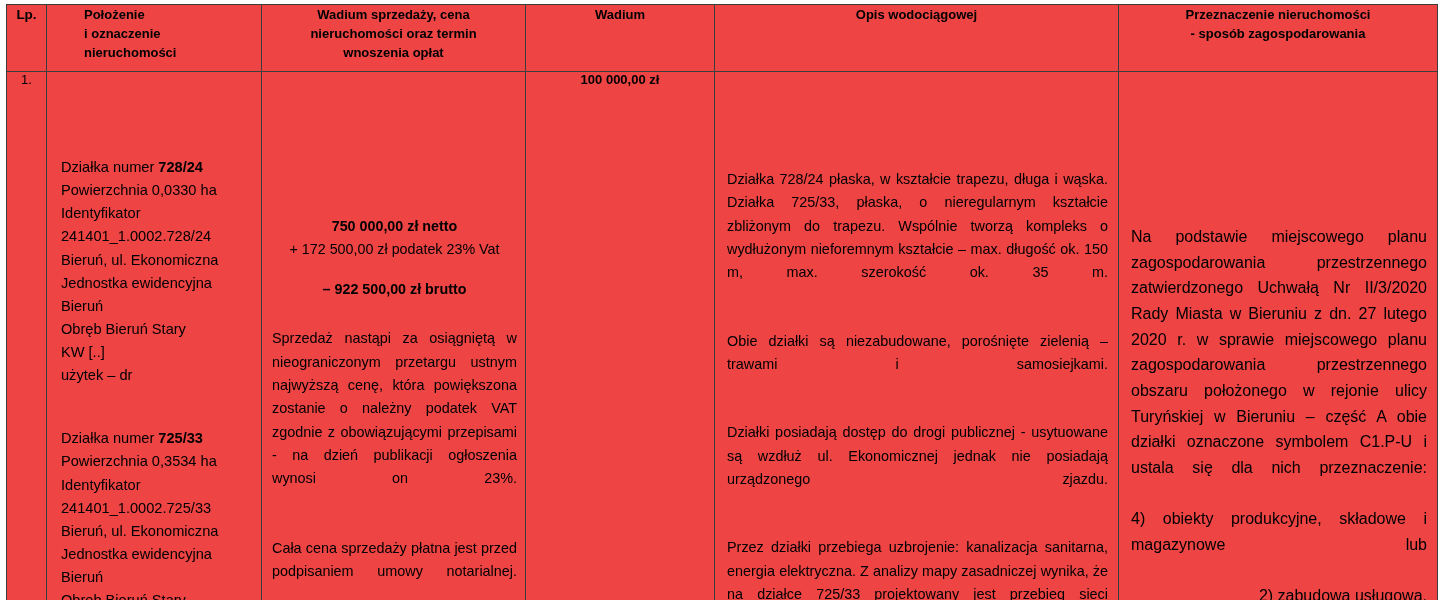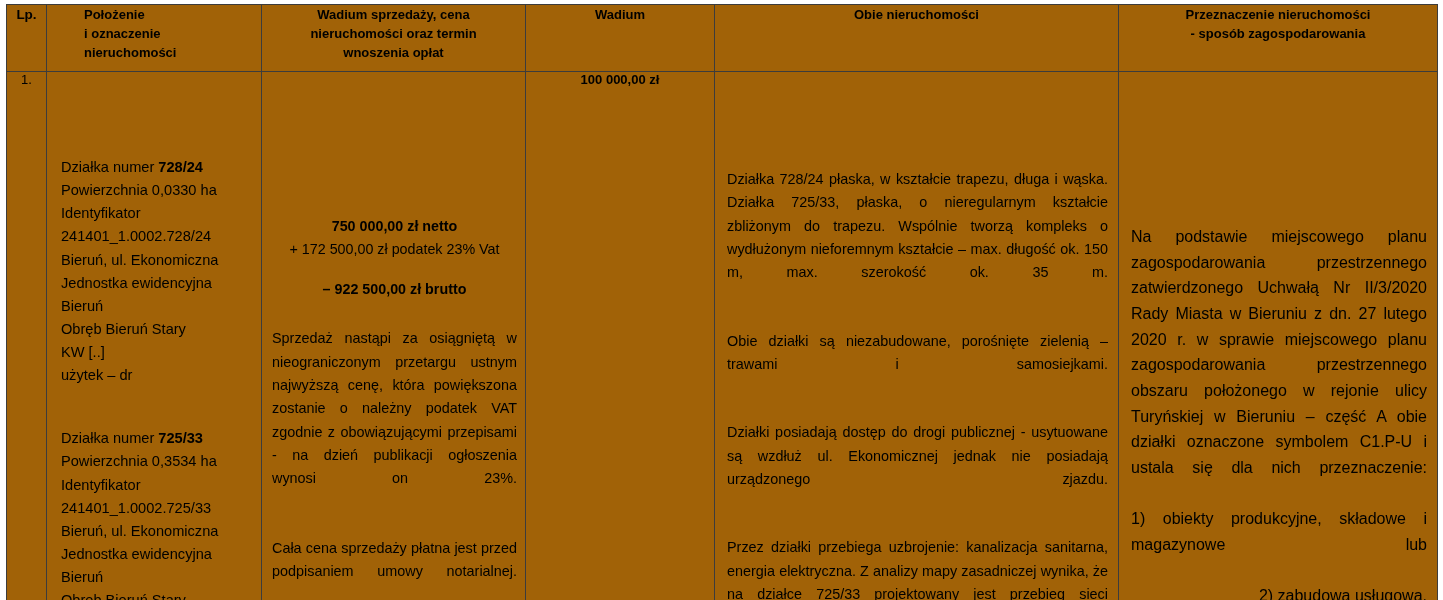--- a/index.html
+++ b/index.html
@@ -31,21 +31,21 @@
     border-collapse: collapse;
     table-layout: fixed;
     background: #ffffff;
   }
 
   table.notice-table td,
   table.notice-table th {
     border: 1px solid #3c3c3c;
     vertical-align: top;
     padding: 0;
-    background: #a16207;
+    background: #ef4444;
   }
 
   
   col.c-lp      { width: 40px; }
   col.c-loc     { width: 215px; }
   col.c-form    { width: 264px; }
   col.c-wadium  { width: 189px; }
   col.c-opis    { width: 404px; }
   col.c-przezn  { width: 319px; }
 
@@ -188,21 +188,21 @@
         </th>
         <th class="hdr-form">
           <span class="hdr-line">Wadium sprzedaży, cena</span>
           <span class="hdr-line">nieruchomości oraz termin</span>
           <span class="hdr-line">wnoszenia opłat</span>
         </th>
         <th class="hdr-wadium">
           <span class="hdr-line">Wadium</span>
         </th>
         <th class="hdr-opis">
-          <span class="hdr-line">Obie nieruchomości</span>
+          <span class="hdr-line">Opis wodociągowej</span>
         </th>
         <th class="hdr-przezn">
           <span class="hdr-line">Przeznaczenie nieruchomości</span>
           <span class="hdr-line">- sposób zagospodarowania</span>
         </th>
       </tr>
     </thead>
 
     <tbody>
       <tr class="body-row">
@@ -268,21 +268,21 @@
               <p class="opis-p">Przez działki przebiega uzbrojenie: kanalizacja sanitarna, energia elektryczna. Z analizy mapy zasadniczej wynika, że na działce 725/33 projektowany jest przebieg sieci wodociągowej.</p>
 
             </div>
           </div>
         </td>
 
         <td class="cell-przezn">
           <div class="cell-pad">
             <div class="prz-wrap">
               <p class="prz-p">Na podstawie miejscowego planu zagospodarowania przestrzennego zatwierdzonego Uchwałą Nr II/3/2020 Rady Miasta w Bieruniu z dn. 27 lutego 2020 r. w sprawie miejscowego planu zagospodarowania przestrzennego obszaru położonego w rejonie ulicy Turyńskiej w Bieruniu – część A obie działki oznaczone symbolem C1.P-U i ustala się dla nich przeznaczenie:</p>
-              <p class="prz-p">1) obiekty produkcyjne, składowe i magazynowe lub</p>
+              <p class="prz-p">4) obiekty produkcyjne, składowe i magazynowe lub</p>
               <p class="prz-p nojust">2) zabudowa usługowa.</p>
               <div class="prz-gap"></div>
 
             </div>
           </div>
         </td>
 
       </tr>
     </tbody>
   </table>

